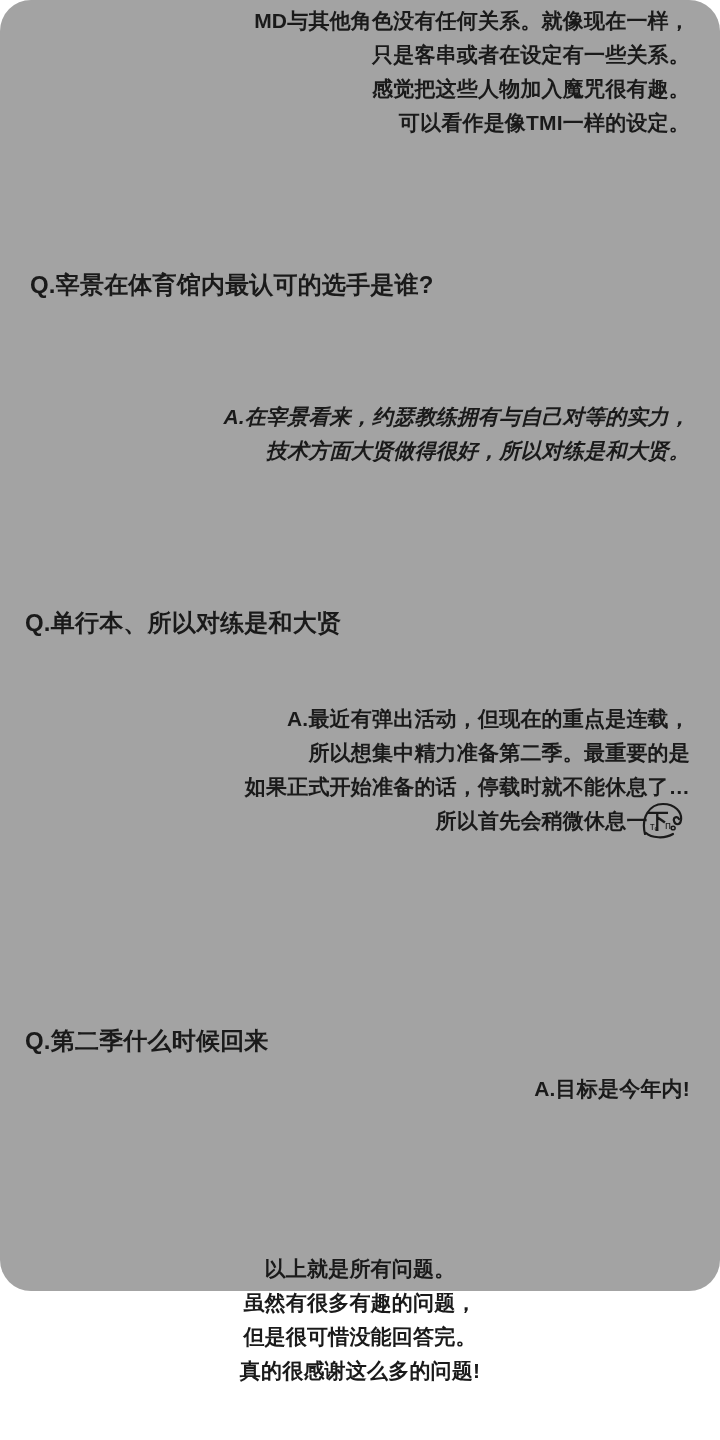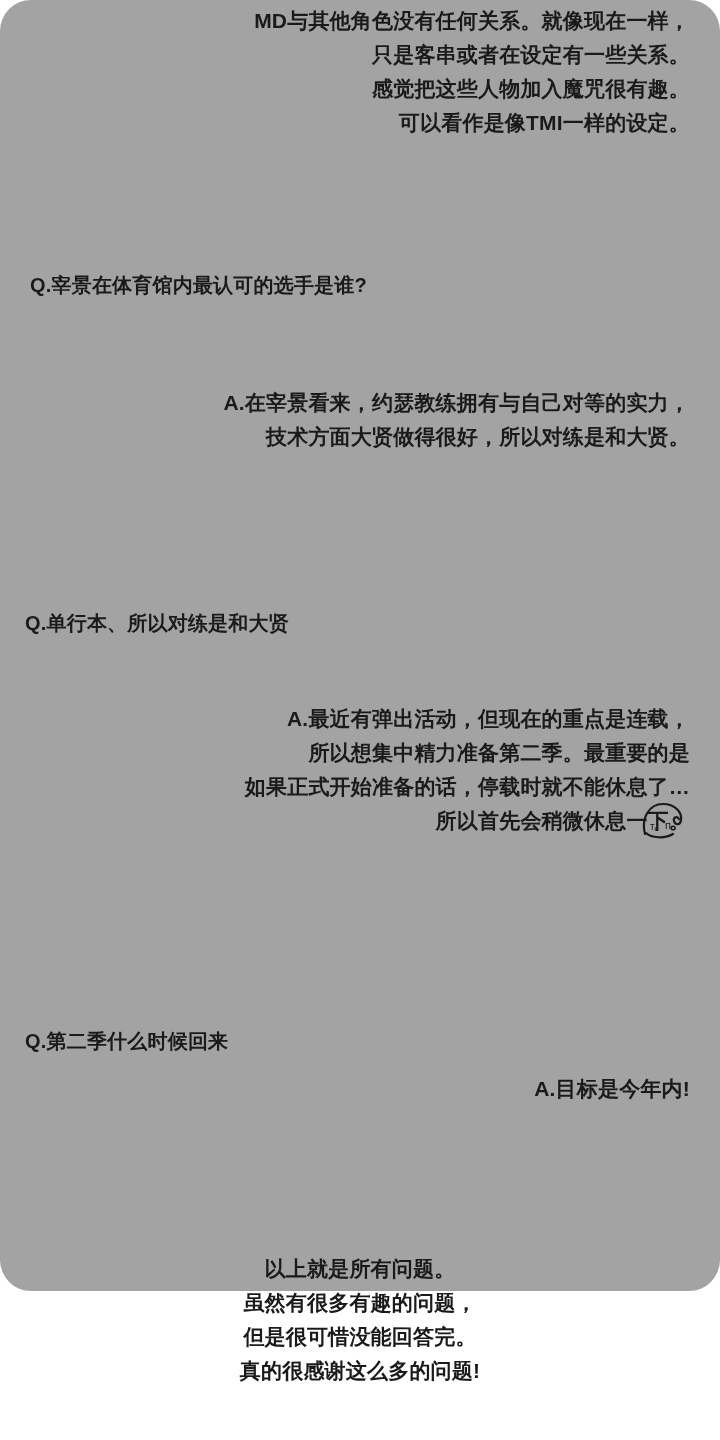--- a/index.html
+++ b/index.html
@@ -31,21 +31,21 @@
     line-height: 34px;
     font-weight: 700;
     letter-spacing: 0.2px;
     white-space: pre-wrap;
   }
   .align-right { text-align: right; }
   .align-left { text-align: left; }
   .align-center { text-align: center; }
 
   .q-line {
-    font-size: 20px;
+    font-size: 24px;
     font-weight: 700;
     line-height: 30px;
     letter-spacing: 0.2px;
   }
   .a-para {
     font-size: 21px;
     font-weight: 700;
     line-height: 34px;
     letter-spacing: 0.2px;
     white-space: pre-wrap;
@@ -66,21 +66,21 @@
 <div class="page">
 
   <div class="block clip-top para align-right" style="left:0; top:-30px; width:690px; height:170px;">但是在《魔法学院》中像POV的手法不存在，
 MD与其他角色没有任何关系。就像现在一样，
 只是客串或者在设定有一些关系。
 感觉把这些人物加入魔咒很有趣。
 可以看作是像TMI一样的设定。</div>
 
   <div class="block q-line align-left" style="left:30px; top:270px; width:660px;">Q.宰景在体育馆内最认可的选手是谁?</div>
 
-  <div class="block a-para align-right" style="left:30px; top:386px; width:660px;">A.在宰景看来，约瑟教练拥有与自己对等的实力，
+  <div class="block a-para align-right" style="left:30px; top:400px; width:660px;font-style:italic;">A.在宰景看来，约瑟教练拥有与自己对等的实力，
 技术方面大贤做得很好，所以对练是和大贤。</div>
 
   <div class="block q-line align-left" style="left:25px; top:608px; width:665px;">Q.单行本、所以对练是和大贤</div>
 
   <div class="block a-para align-right" style="left:30px; top:702px; width:660px;">A.最近有弹出活动，但现在的重点是连载，
 所以想集中精力准备第二季。最重要的是
 如果正式开始准备的话，停载时就不能休息了…
 所以首先会稍微休息一下。</div>
 
   <div class="doodle" style="left:641px; top:800px;">

